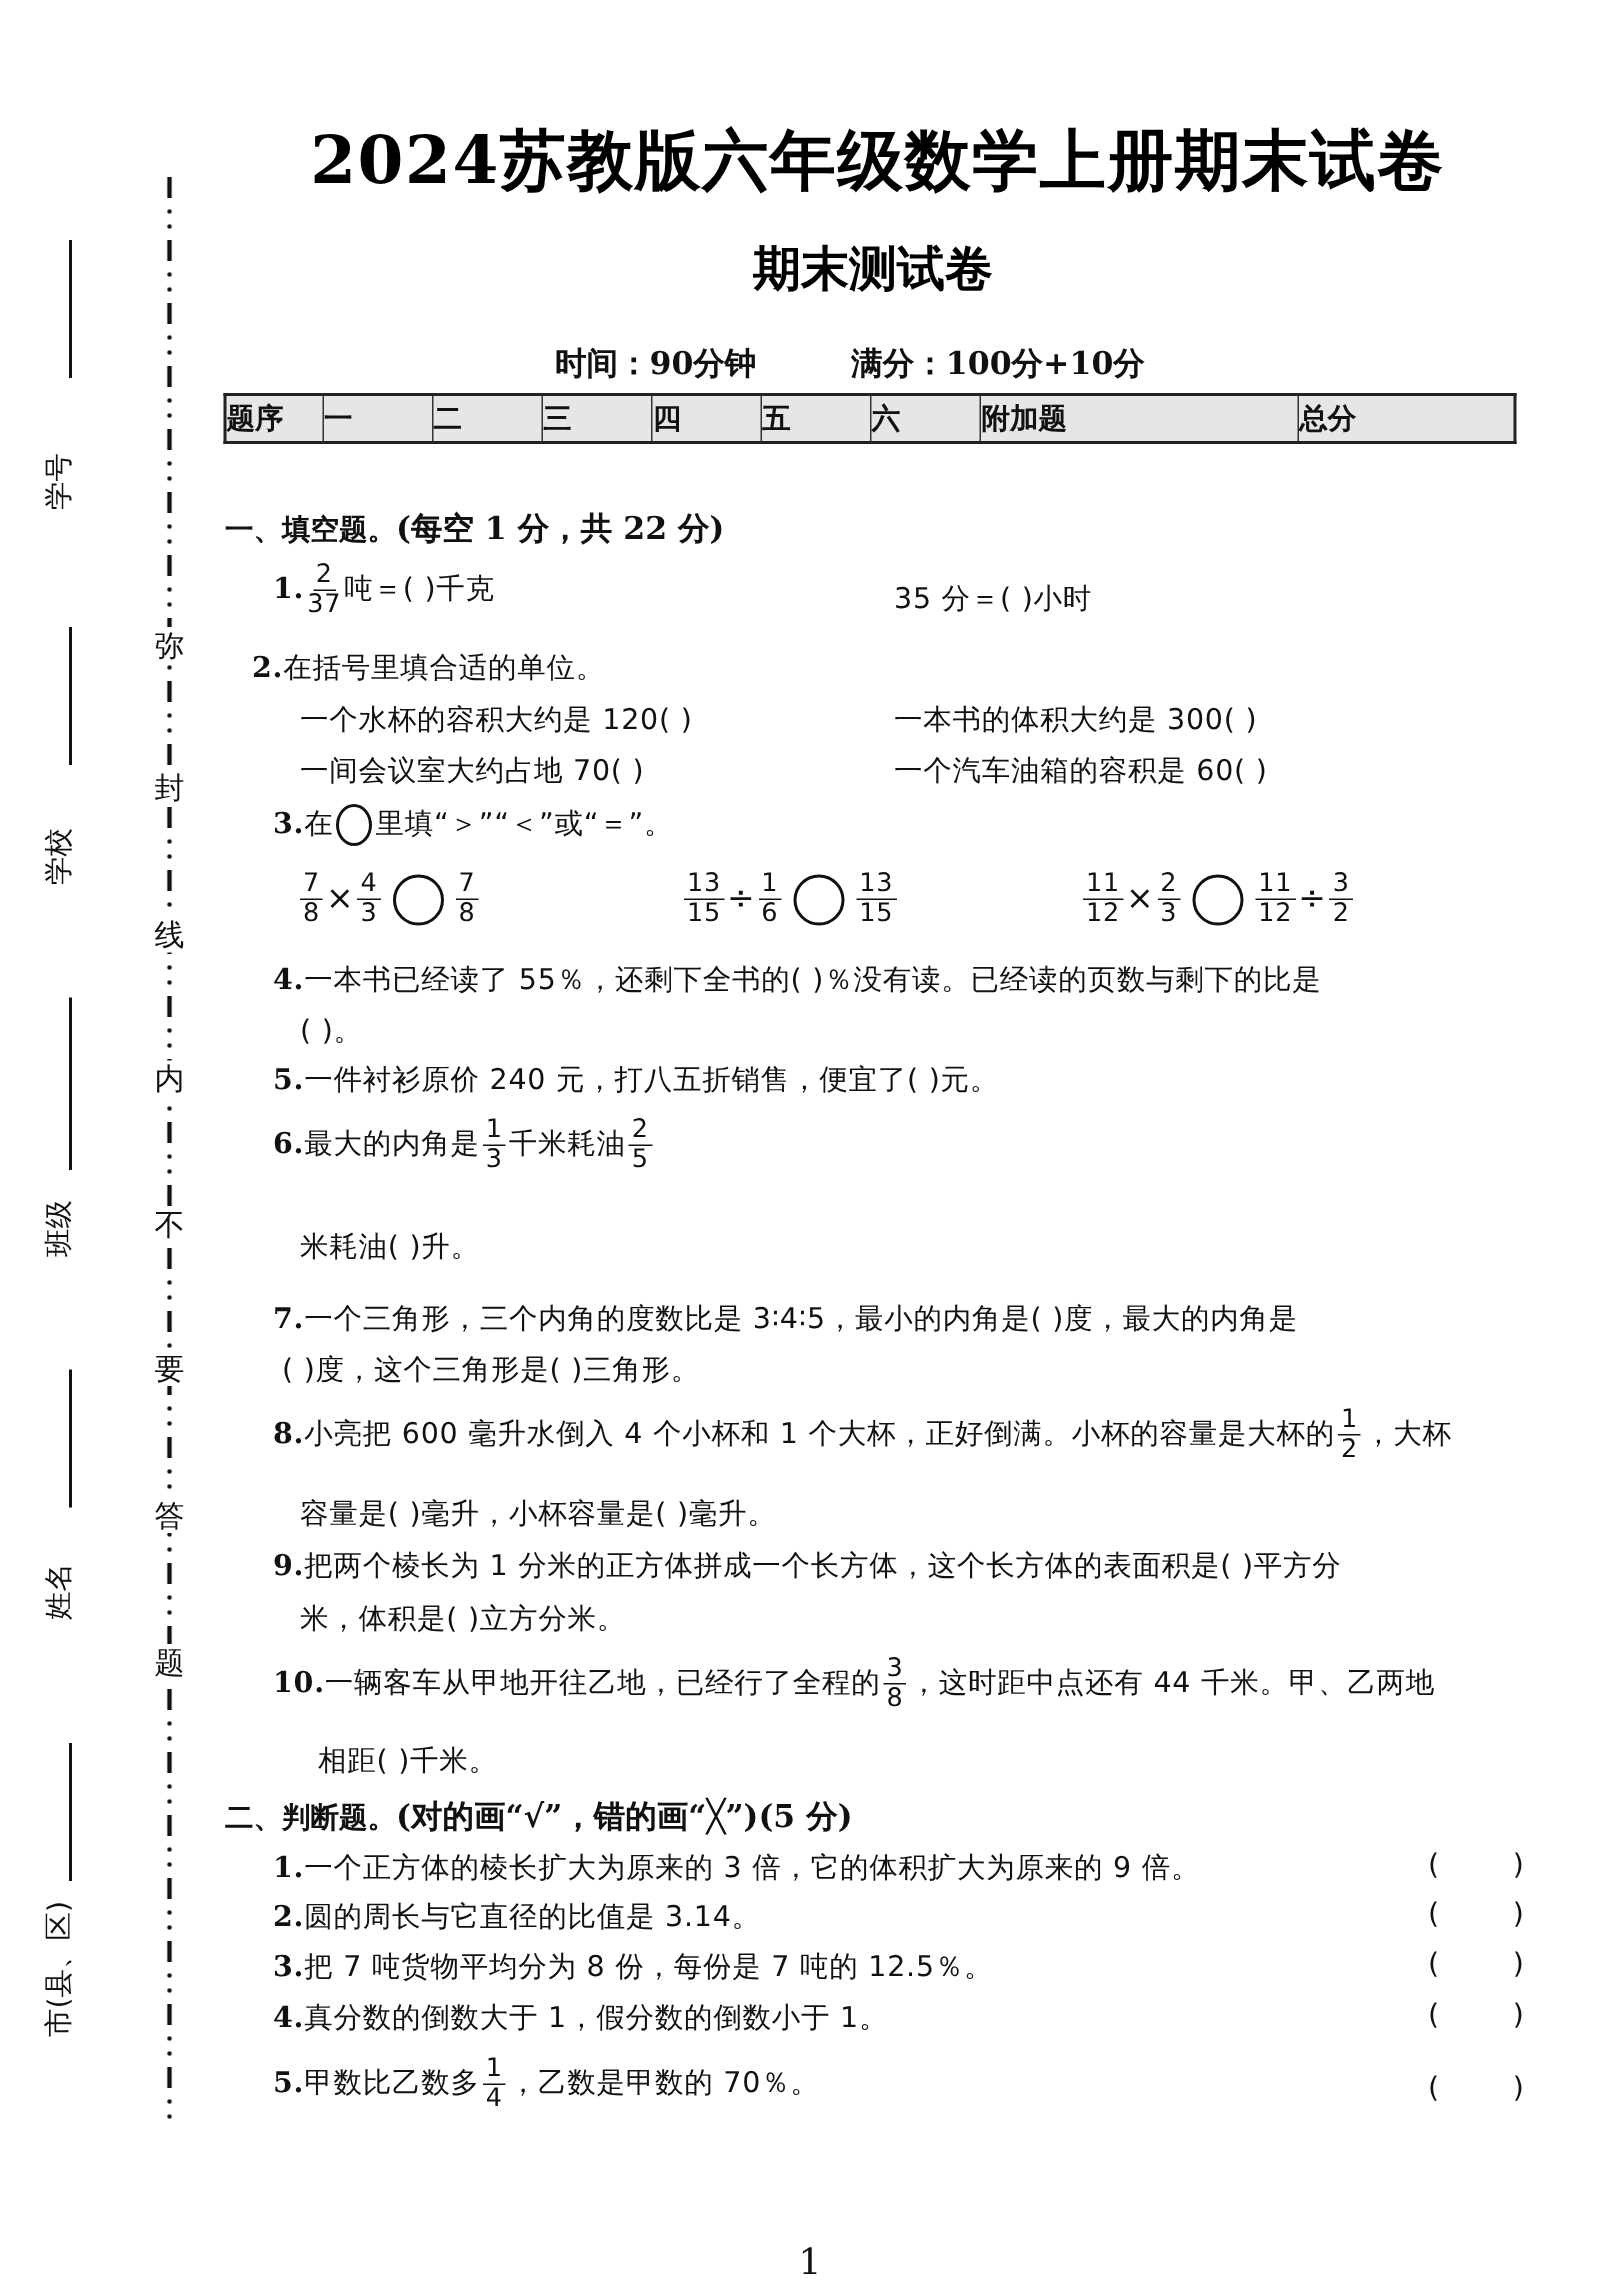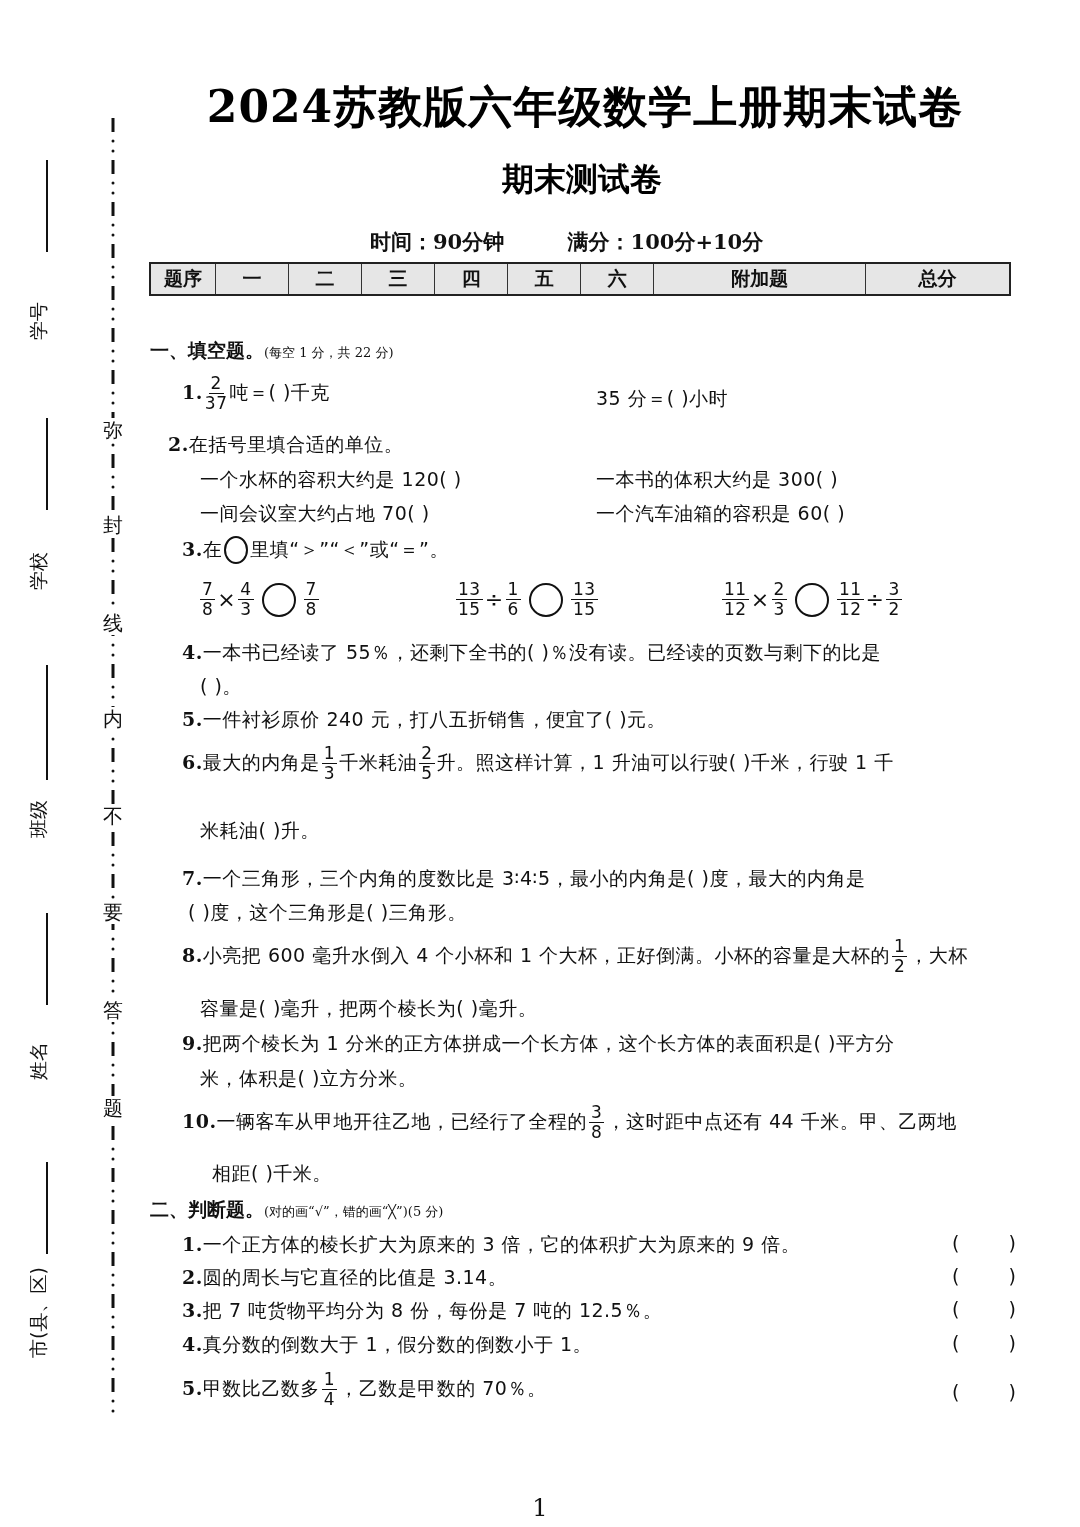--- a/index.html
+++ b/index.html
@@ -27,21 +27,21 @@
   }
   .meta span { margin-right: 56px; }
 
   
   table.score {
     position: absolute; left: 149px; top: 262px; width: 862px;
     border-collapse: collapse; border: 2px solid #222;
     font-family: "DejaVu Sans", sans-serif; font-weight: bold; font-size: 19px;
   }
   table.score td {
-    border: 1.5px solid #333; height: 30px; text-align: center; padding: 0;
+    border: 1.5px solid #333; height: 30px; text-align: left; padding: 0;
   }
   table.score tr.head td { background: #e6e6e6; }
   table.score td.rowhead { background: #e6e6e6; width: 64px; }
 
   
   .bind-line {
     left: 111px; top: 118px; width: 4px; height: 1295px;
   }
   .bind-word {
     left: 100px; width: 26px; text-align: center; background: #fff;
@@ -50,21 +50,21 @@
   .side-label {
     font-family: "DejaVu Sans", sans-serif; font-size: 19px;
     transform: rotate(-90deg); transform-origin: left top; white-space: nowrap;
   }
   .side-rule { left: 46px; width: 2px; background: #111; }
 
   
   .sec {
     left: 150px; font-family: "DejaVu Sans", sans-serif; font-size: 19px; font-weight: bold;
   }
-  .sec .note { font-weight: normal; font-family: "DejaVu Serif", serif; font-size: 13px; }
+  .sec .note { font-weight: bold; font-family: "DejaVu Serif", serif; font-size: 21px; }
   .q {
     font-family: "DejaVu Sans", sans-serif; font-size: 19px; white-space: nowrap;
     letter-spacing: 0.5px;
   }
   .q b.num { font-family: "DejaVu Serif", serif; font-weight: bold; }
   .frac {
     display: inline-flex; flex-direction: column; align-items: center;
     vertical-align: middle; font-family: "DejaVu Sans", sans-serif; font-size: 17px;
     line-height: 19px; margin: 0 2px;
   }
@@ -220,36 +220,36 @@
   <b class="num">5.</b><span>一件衬衫原价 240 元，打八五折销售，便宜了(        )元。</span>
 </div>
 
 <div class="abs q" style="left:182px;top:744px">
   <b class="num">6.</b><span>最大的内角是</span><span class="frac">
       <span class="n">1</span>
       <span>3</span>
     </span><span>千米耗油</span><span class="frac">
       <span class="n">2</span>
       <span>5</span>
-    </span><span>升。照这样计算，1 升油可以行驶(        )千米，行驶 1 千</span>
+    </span>
 </div>
 <div class="abs q" style="left:200px;top:818px">米耗油(        )升。</div>
 
 <div class="abs q" style="left:182px;top:866px">
   <b class="num">7.</b><span>一个三角形，三个内角的度数比是 3∶4∶5，最小的内角是(        )度，最大的内角是</span>
 </div>
 <div class="abs q" style="left:188px;top:900px">(        )度，这个三角形是(            )三角形。</div>
 
 <div class="abs q" style="left:182px;top:937px">
   <b class="num">8.</b><span>小亮把 600 毫升水倒入 4 个小杯和 1 个大杯，正好倒满。小杯的容量是大杯的</span><span class="frac">
       <span class="n">1</span>
       <span>2</span>
     </span><span>，大杯</span>
 </div>
-<div class="abs q" style="left:200px;top:996px">容量是(          )毫升，把两个棱长为(          )毫升。</div>
+<div class="abs q" style="left:200px;top:996px">容量是(          )毫升，小杯容量是(          )毫升。</div>
 
 <div class="abs q" style="left:182px;top:1031px">
   <b class="num">9.</b><span>把两个棱长为 1 分米的正方体拼成一个长方体，这个长方体的表面积是(        )平方分</span>
 </div>
 <div class="abs q" style="left:200px;top:1066px">米，体积是(      )立方分米。</div>
 
 <div class="abs q" style="left:182px;top:1103px">
   <b class="num">10.</b><span>一辆客车从甲地开往乙地，已经行了全程的</span><span class="frac">
       <span class="n">3</span>
       <span>8</span>

